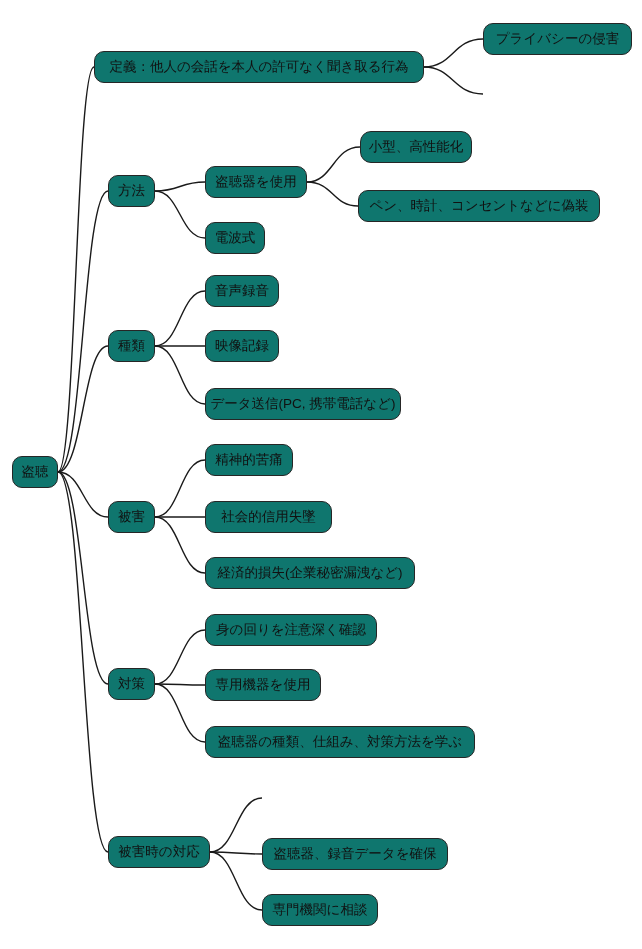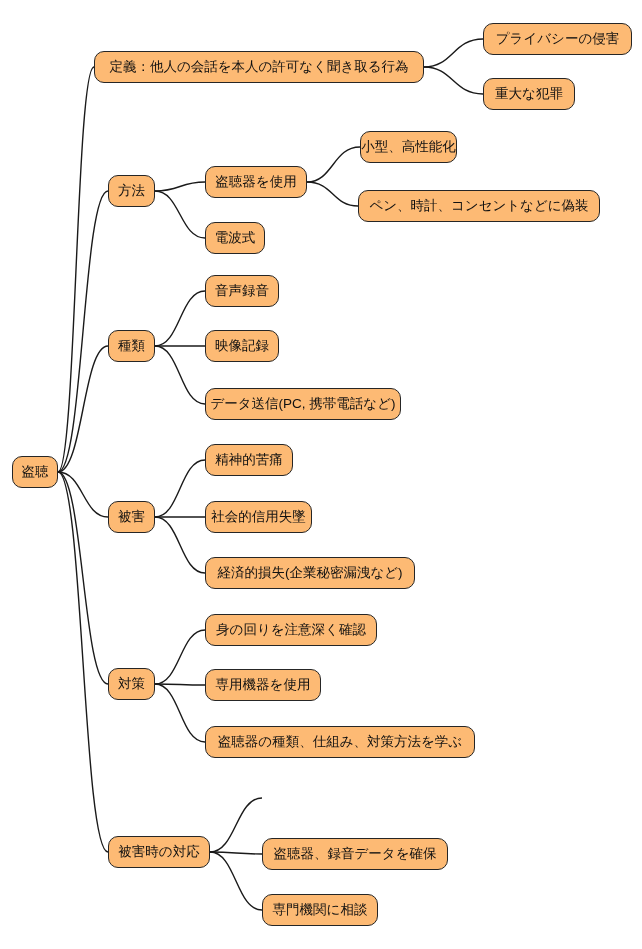--- a/index.html
+++ b/index.html
@@ -24,21 +24,21 @@
   }
   .edges path {
     fill: none;
     stroke: #1a1a1a;
     stroke-width: 1.4;
   }
   .node {
     position: absolute;
     height: 32px;
     box-sizing: border-box;
-    background: #fdba74;
+    background: #0f766e;
     border: 1.6px solid #262626;
     border-radius: 10px;
     display: flex;
     align-items: center;
     justify-content: center;
     font-size: 13.5px;
     color: #111111;
     white-space: nowrap;
     line-height: 1;
   }
@@ -78,34 +78,33 @@
   <div class="node" style="left:12px; top:456px; width:46px;">盗聴</div>
 
   <div class="node" style="left:94px; top:51px; width:330px;">定義：他人の会話を本人の許可なく聞き取る行為</div>
   <div class="node" style="left:108px; top:175px; width:47px;">方法</div>
   <div class="node" style="left:108px; top:330px; width:47px;">種類</div>
   <div class="node" style="left:108px; top:501px; width:47px;">被害</div>
   <div class="node" style="left:108px; top:668px; width:47px;">対策</div>
   <div class="node" style="left:108px; top:836px; width:102px;">被害時の対応</div>
 
   <div class="node" style="left:483px; top:23px; width:149px;">プライバシーの侵害</div>
-  <div class="node" style="left:483px; top:78px; width:92px;">重大な犯罪</div>
 
   <div class="node" style="left:205px; top:166px; width:102px;">盗聴器を使用</div>
   <div class="node" style="left:205px; top:222px; width:60px;">電波式</div>
 
-  <div class="node" style="left:360px; top:131px; width:97px;">小型、高性能化</div>
+  <div class="node" style="left:360px; top:131px; width:112px;border-radius:11px;">小型、高性能化</div>
   <div class="node" style="left:358px; top:190px; width:242px;">ペン、時計、コンセントなどに偽装</div>
 
   <div class="node" style="left:205px; top:275px; width:74px;">音声録音</div>
   <div class="node" style="left:205px; top:330px; width:74px;">映像記録</div>
   <div class="node" style="left:205px; top:388px; width:196px;text-align:center;">データ送信(PC, 携帯電話など)</div>
 
   <div class="node" style="left:205px; top:444px; width:88px;">精神的苦痛</div>
-  <div class="node" style="left:205px; top:501px; width:107px;">社会的信用失墜</div>
+  <div class="node" style="left:205px; top:501px; width:127px;">社会的信用失墜</div>
   <div class="node" style="left:205px; top:557px; width:210px;text-align:right;">経済的損失(企業秘密漏洩など)</div>
 
   <div class="node" style="left:205px; top:614px; width:172px;">身の回りを注意深く確認</div>
   <div class="node" style="left:205px; top:669px; width:116px;">専用機器を使用</div>
   <div class="node" style="left:205px; top:726px; width:270px;border-radius:10px;">盗聴器の種類、仕組み、対策方法を学ぶ</div>
 
   <div class="node" style="left:262px; top:838px; width:186px;">盗聴器、録音データを確保</div>
   <div class="node" style="left:262px; top:894px; width:116px;">専門機関に相談</div>
 
 </div>

